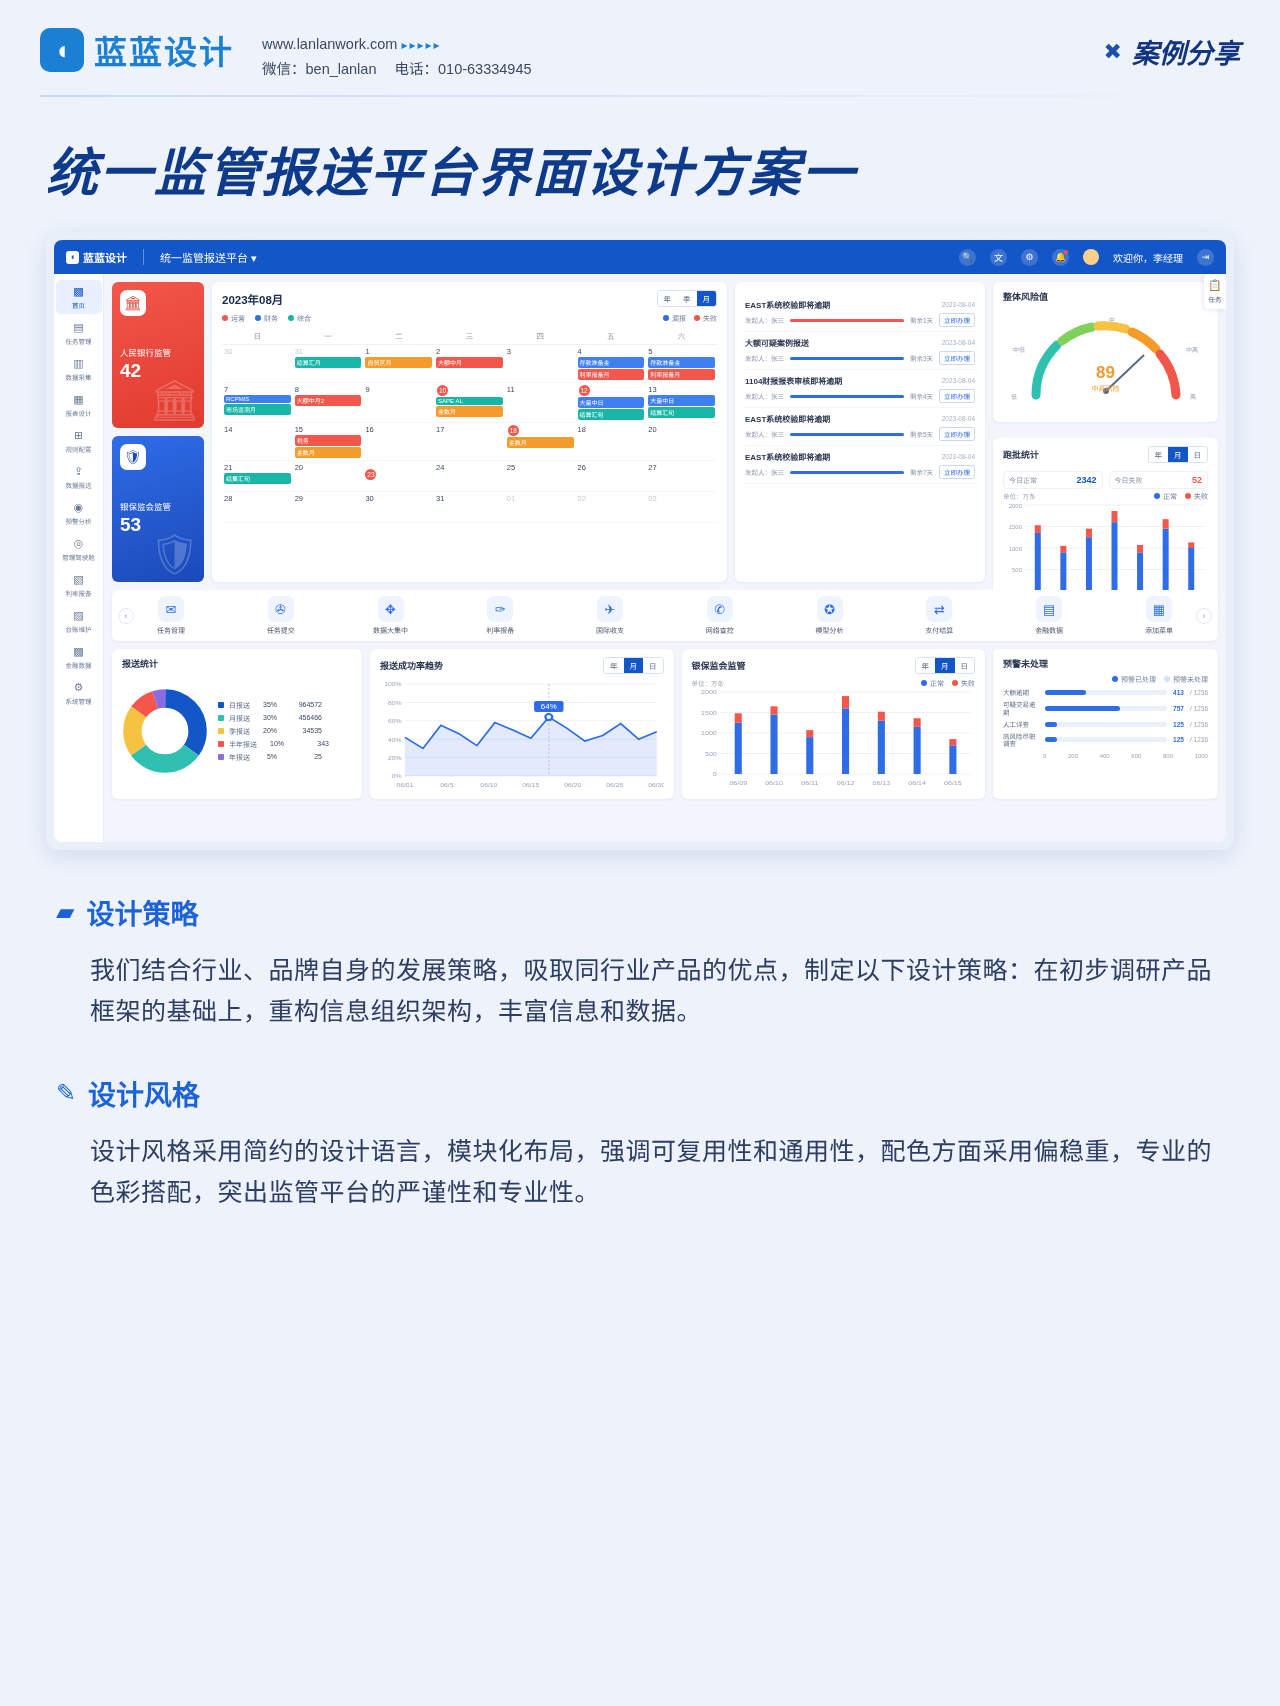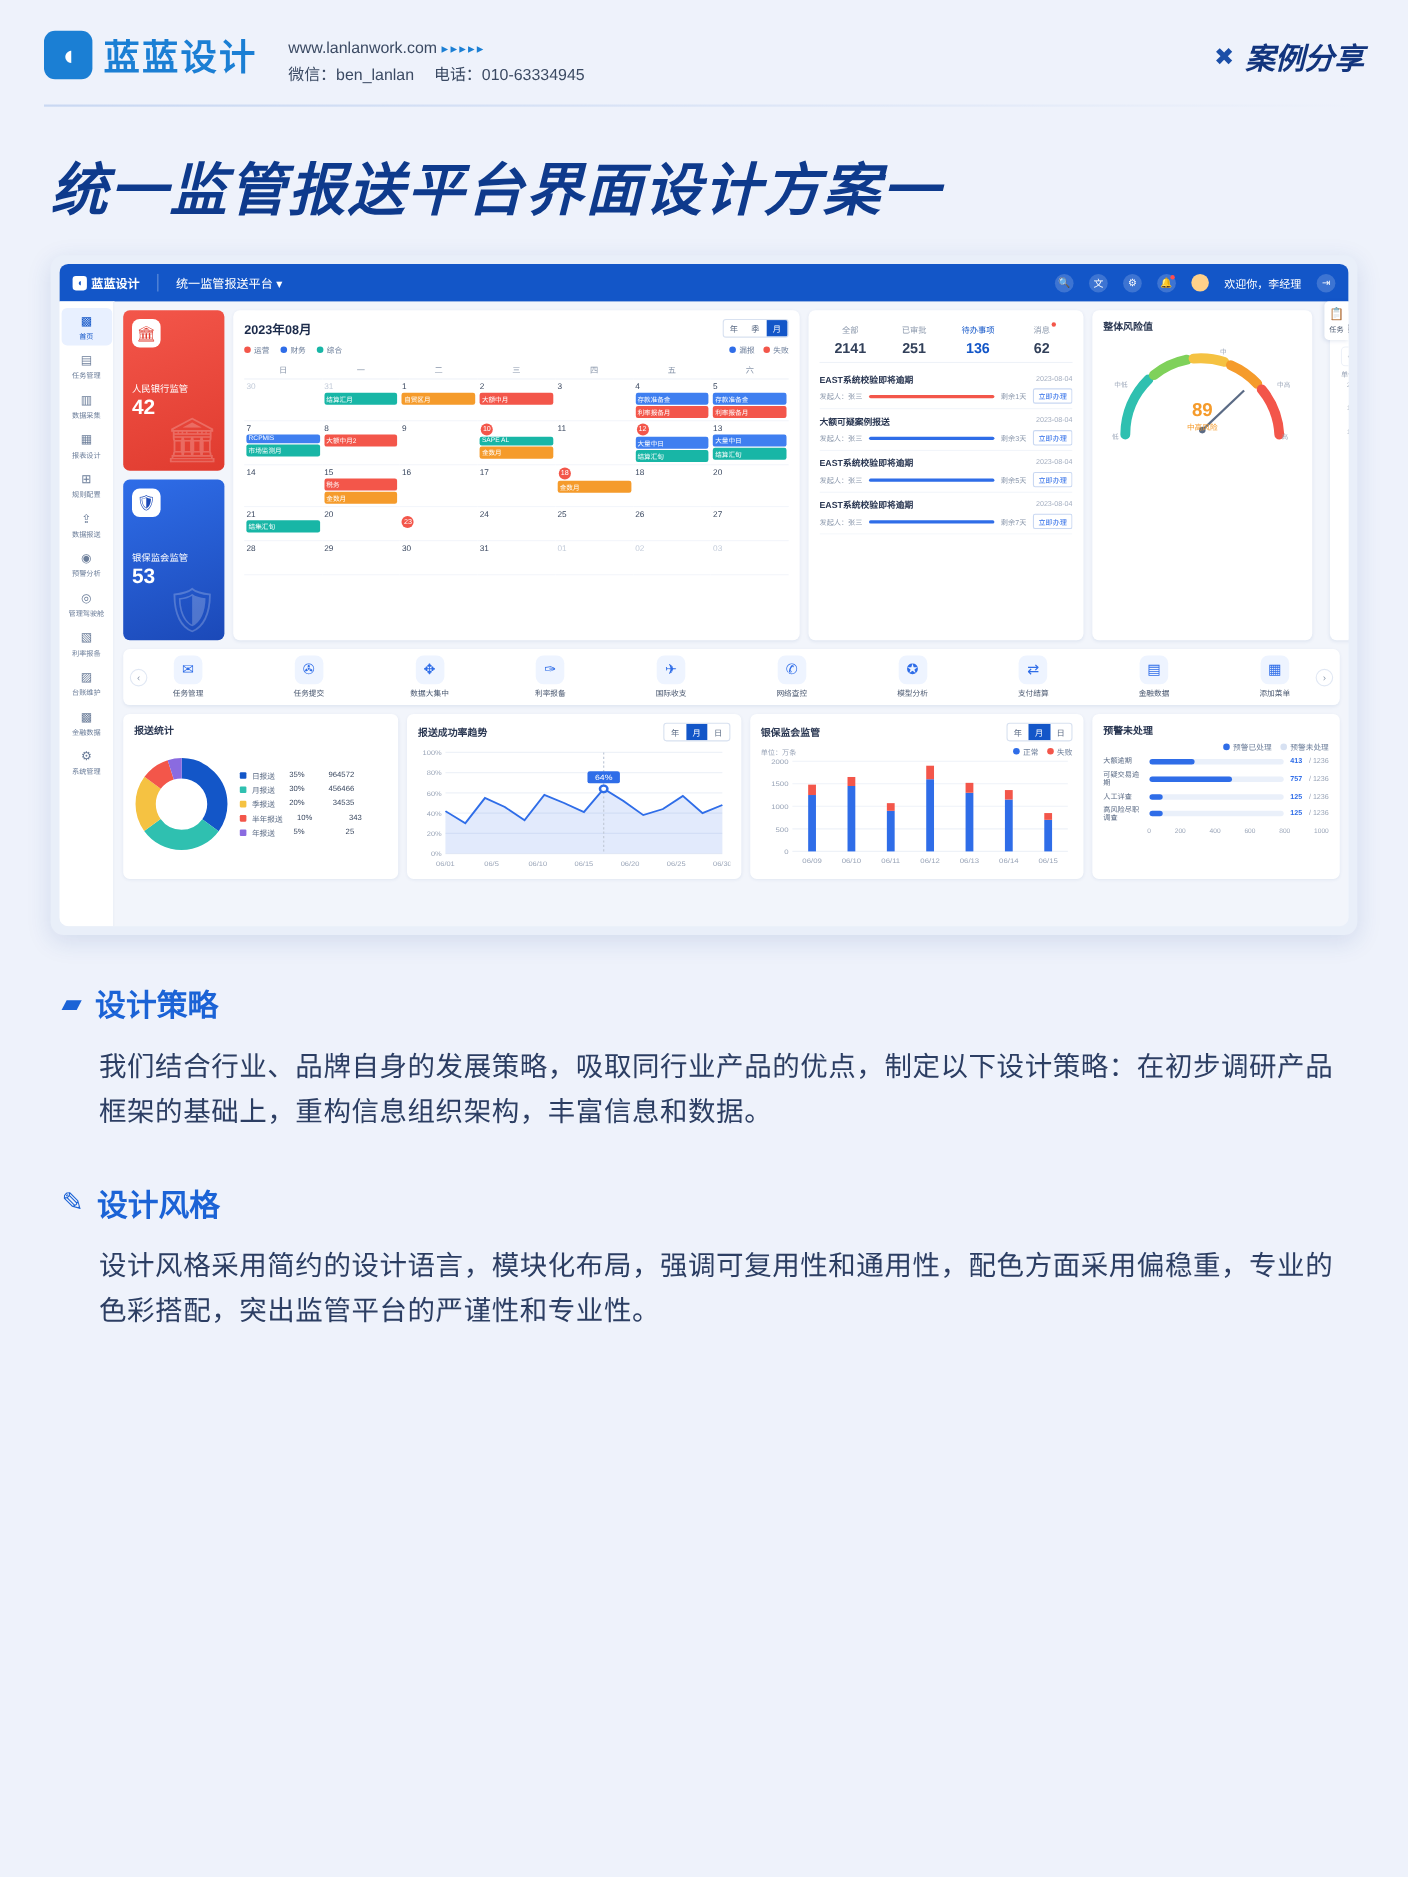--- a/index.html
+++ b/index.html
@@ -127,21 +127,21 @@
   .ti-title { font-size: 8px; font-weight: bold; color: #2a3752; }
   .ti-date { margin-left: auto; font-size: 6.5px; color: #a6b0c2; }
   .ti-b { display: flex; align-items: center; margin-top: 3px; gap: 6px; }
   .ti-who { font-size: 6.5px; color: #8a97ab; }
   .ti-bar { flex: 1; height: 3px; border-radius: 2px; }
   .ti-bar.red { background: #f3564a; } .ti-bar.blue { background: #2f6de8; }
   .ti-left { font-size: 6.5px; color: #8a97ab; }
   .ti-btn { font-size: 6.5px; border: 1px solid #c9d8f2; color: #2f6de8; border-radius: 2px; padding: 1px 4px; }
 
   
-  .rightcol { width: 225px; display: flex; flex-direction: row; gap: 16px; }
+  .rightcol { width: 225px; display: flex; flex-direction: column; gap: 16px; }
   .panel { background: #fff; border-radius: 6px; padding: 8px 10px; box-shadow: 0 1px 3px rgba(20,60,130,.07); }
   .p-head { display: flex; align-items: center; margin-bottom: 4px; }
   .p-title { font-size: 9px; font-weight: bold; color: #2a3752; }
   .gauge-wrap { height: 100px; display: flex; align-items: center; justify-content: center; position: relative; }
   .g-val { position: absolute; top: 56px; text-align: center; width: 100%; }
   .g-num { font-size: 17px; font-weight: bold; color: #f59b2b; }
   .g-lab { font-size: 7px; color: #f59b2b; }
   .g-tick { position: absolute; font-size: 6px; color: #9aa5b8; }
 
   .kpi-row { display: flex; gap: 6px; margin: 4px 0 2px; }
@@ -493,38 +493,20 @@
                     </td>
                     <td>
                       <div class="dnum mute">03</div>
                     </td>
                   </tr>
                 </tbody>
             </table>
           </div>
 
           <div class="card todo">
-            <div class="todo-tabs">
-              <div class="tt">
-                <div class="lab">全部</div>
-                <div class="val">2141</div>
-              </div>
-              <div class="tt">
-                <div class="lab">已审批</div>
-                <div class="val">251</div>
-              </div>
-              <div class="tt on">
-                <div class="lab">待办事项</div>
-                <div class="val">136</div>
-              </div>
-              <div class="tt">
-                <div class="lab"><span>消息</span><i class="dot"></i></div>
-                <div class="val">62</div>
-              </div>
-            </div>
             <div class="todo-list" id="todo-list">
                 <div class="ti">
                   <div class="ti-t">
                     <span class="ti-title">EAST系统校验即将逾期</span>
                     <span class="ti-date">2023-08-04</span>
                   </div>
                   <div class="ti-b">
                     <span class="ti-who">发起人：张三</span>
                     <span class="ti-bar red"></span>
                     <span class="ti-left">剩余1天</span>
@@ -533,20 +515,32 @@
                 </div>
                 <div class="ti">
                   <div class="ti-t">
                     <span class="ti-title">大额可疑案例报送</span>
                     <span class="ti-date">2023-08-04</span>
                   </div>
                   <div class="ti-b">
                     <span class="ti-who">发起人：张三</span>
                     <span class="ti-bar blue"></span>
                     <span class="ti-left">剩余3天</span>
+                    <span class="ti-btn">立即办理</span>
+                  </div>
+                </div>
+                <div class="ti">
+                  <div class="ti-t">
+                    <span class="ti-title">1104财报报表审核即将逾期</span>
+                    <span class="ti-date">2023-08-04</span>
+                  </div>
+                  <div class="ti-b">
+                    <span class="ti-who">发起人：张三</span>
+                    <span class="ti-bar blue"></span>
+                    <span class="ti-left">剩余4天</span>
                     <span class="ti-btn">立即办理</span>
                   </div>
                 </div>
                 <div class="ti">
                   <div class="ti-t">
                     <span class="ti-title">EAST系统校验即将逾期</span>
                     <span class="ti-date">2023-08-04</span>
                   </div>
                   <div class="ti-b">
                     <span class="ti-who">发起人：张三</span>

